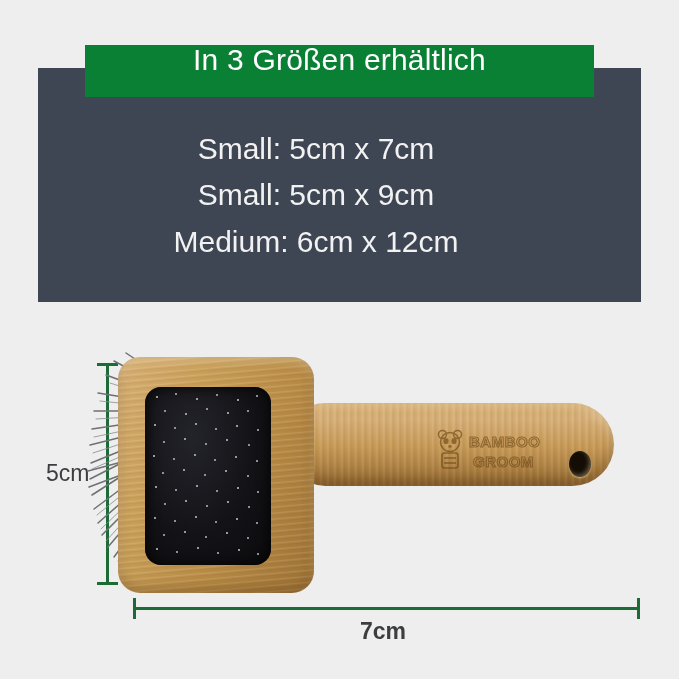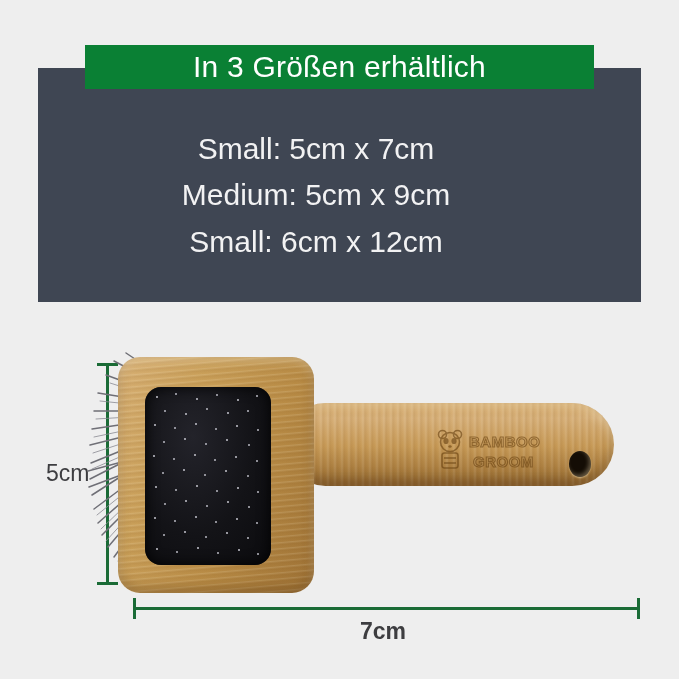--- a/index.html
+++ b/index.html
@@ -24,24 +24,23 @@
     width: 603px;
     height: 234px;
     background: #3f4653;
   }
 
   .banner {
     position: absolute;
     left: 85px;
     top: 45px;
     width: 509px;
-    height: 44px;
+    height: 52px;
     background: #0a8034;
     display: flex;
-    align-items: center;
     justify-content: center;
   }
   .banner-text {
     color: #ffffff;
     font-size: 30px;
     line-height: 1;
     letter-spacing: 0.2px;
     white-space: nowrap;
   }
 
@@ -212,22 +211,22 @@
 <div class="canvas">
 
   <div class="info-panel"></div>
 
   <div class="banner">
     <span class="banner-text">In 3 Größen erhältlich</span>
   </div>
 
   <div class="size-list">
     <div class="size-line">Small: 5cm x 7cm</div>
-    <div class="size-line">Medium: 5cm x 9cm</div>
-    <div class="size-line">Small: 6cm x 12cm</div>
+    <div class="size-line">Small: 5cm x 9cm</div>
+    <div class="size-line">Medium: 6cm x 12cm</div>
   </div>
 
   <div class="vline"></div>
   <div class="hline"></div>
   <div class="dim-label dim-v">5cm</div>
   <div class="dim-label dim-h">7cm</div>
 
   <div class="brush">
 
     <svg class="pins" width="540" height="255" viewBox="0 0 540 255" aria-hidden="true">

